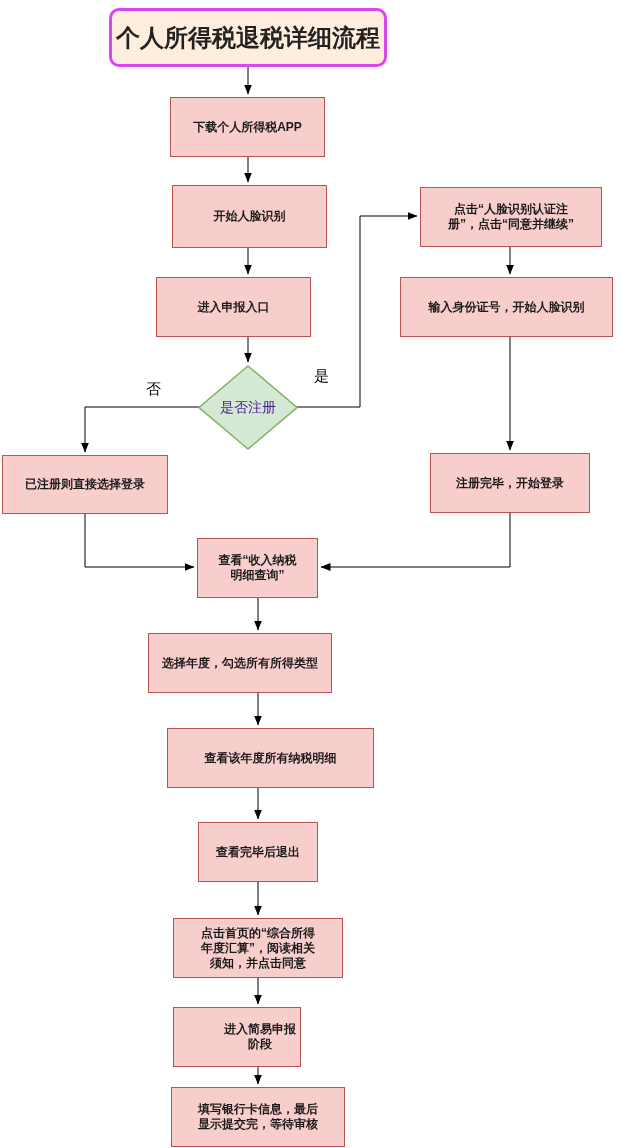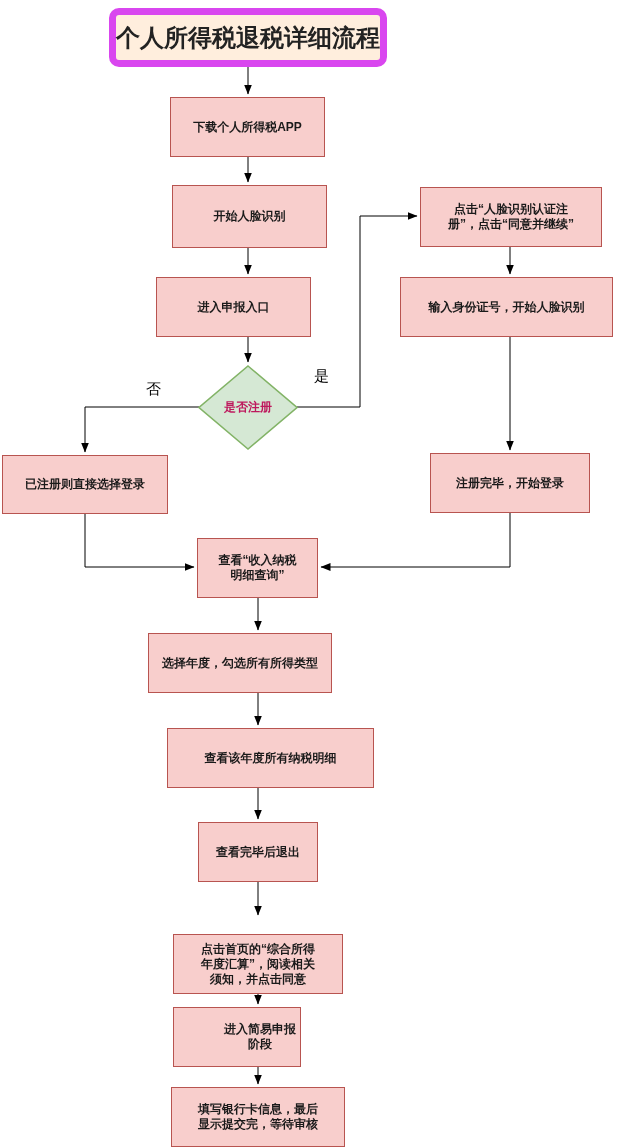--- a/index.html
+++ b/index.html
@@ -36,21 +36,21 @@
     line-height: 1.25;
     color: #1a1a1a;
     white-space: pre-line;
     padding: 2px;
   }
   .title-box {
     position: absolute;
     box-sizing: border-box;
     left: 109px; top: 8px; width: 278px; height: 59px;
     background: #ffeedd;
-    border: 7px solid #d946ef;
+    border: 3px solid #d946ef;
     border-radius: 10px;
     display: flex;
     align-items: center;
     justify-content: center;
     text-align: center;
     font-family: "Liberation Serif", "DejaVu Serif", serif;
     font-size: 24px;
     font-weight: 700;
     color: #222222;
   }
@@ -62,23 +62,23 @@
     position: absolute;
     left: 0; top: 0;
     display: block;
   }
   .diamond-label {
     position: absolute;
     left: 0; top: 0; right: 0; bottom: 0;
     display: flex;
     align-items: center;
     justify-content: center;
-    font-size: 12px;
-    font-weight: bold;
-    color: #be185d;
+    font-size: 14px;
+    font-weight: normal;
+    color: #4c1d95;
   }
   .edge-label {
     position: absolute;
     font-size: 15px;
     color: #000000;
   }
 </style>
 </head>
 <body>
 
@@ -131,20 +131,20 @@
   <div class="box" style="left:420px; top:187px; width:182px; height:60px;">点击“人脸识别认证注
 册”，点击“同意并继续”</div>
   <div class="box" style="left:400px; top:277px; width:213px; height:60px;">输入身份证号，开始人脸识别</div>
   <div class="box" style="left:430px; top:453px; width:160px; height:60px;">注册完毕，开始登录</div>
 
   <div class="box" style="left:197px; top:538px; width:121px; height:60px;">查看“收入纳税
 明细查询”</div>
   <div class="box" style="left:148px; top:633px; width:184px; height:60px;">选择年度，勾选所有所得类型</div>
   <div class="box" style="left:167px; top:728px; width:207px; height:60px;">查看该年度所有纳税明细</div>
   <div class="box" style="left:198px; top:822px; width:120px; height:60px;">查看完毕后退出</div>
-  <div class="box" style="left:173px; top:918px; width:170px; height:60px;margin-top:16px;">点击首页的“综合所得
+  <div class="box" style="left:173px; top:918px; width:170px; height:60px;">点击首页的“综合所得
 年度汇算”，阅读相关
 须知，并点击同意</div>
   <div class="box" style="left:173px; top:1007px; width:128px; height:60px;padding-left:48px;">进入简易申报阶段</div>
   <div class="box" style="left:171px; top:1087px; width:174px; height:60px;">填写银行卡信息，最后
 显示提交完，等待审核</div>
 
 </div>
 
 </body></html>

